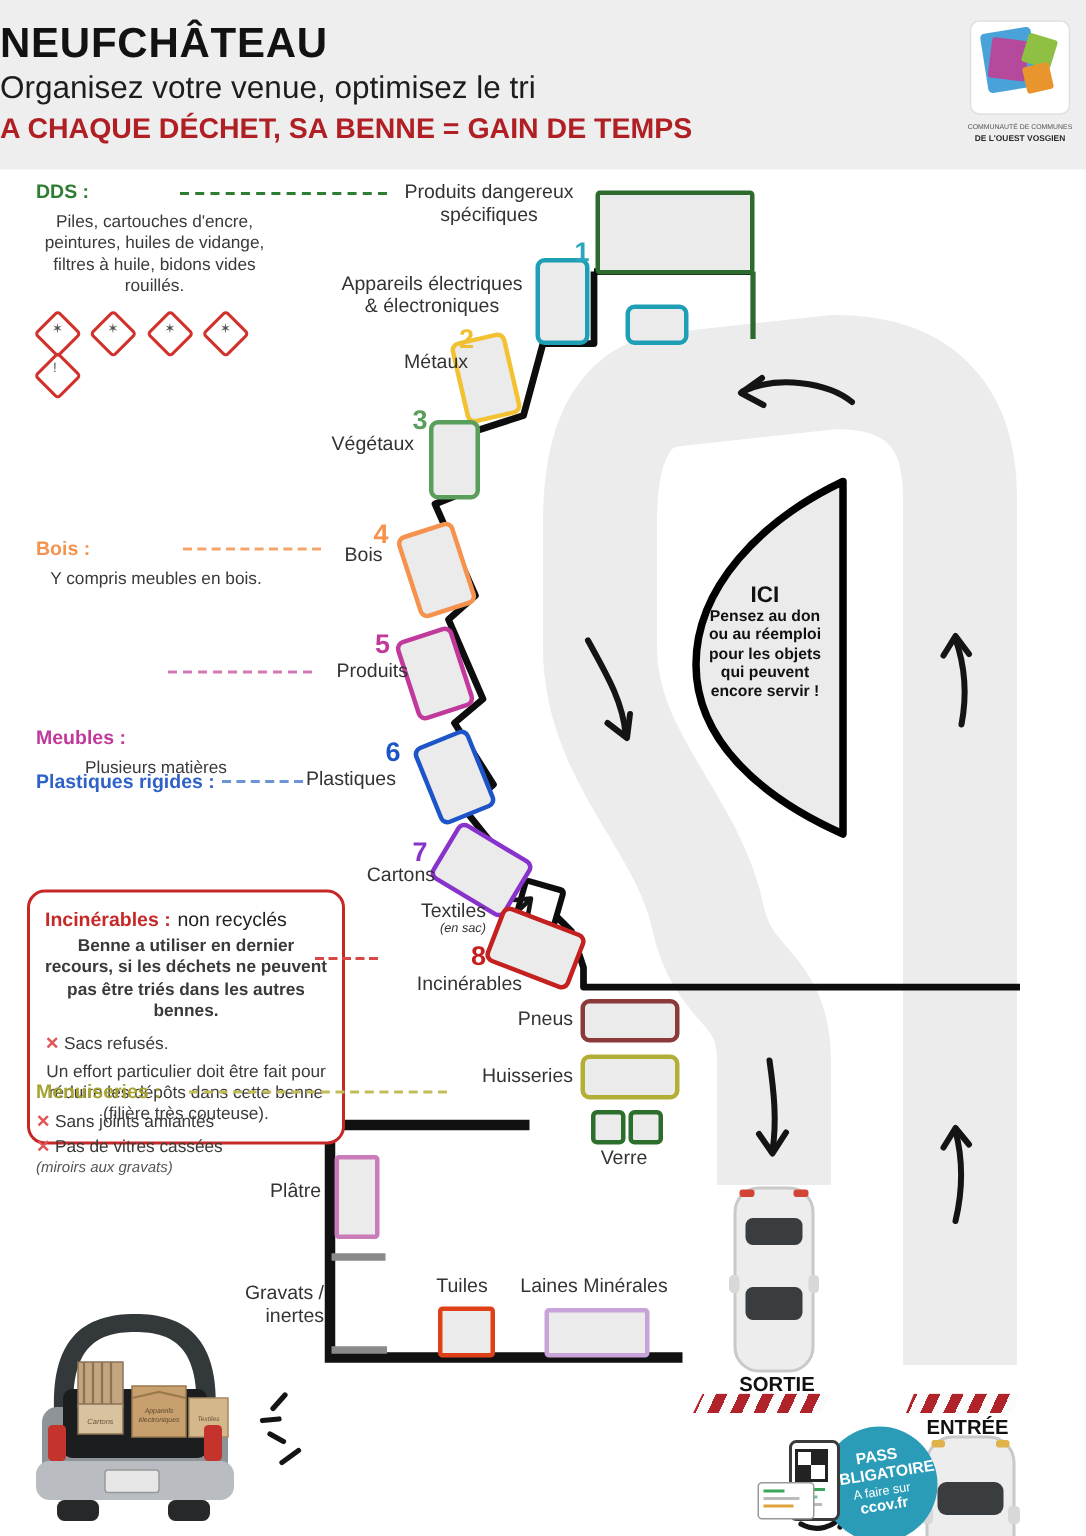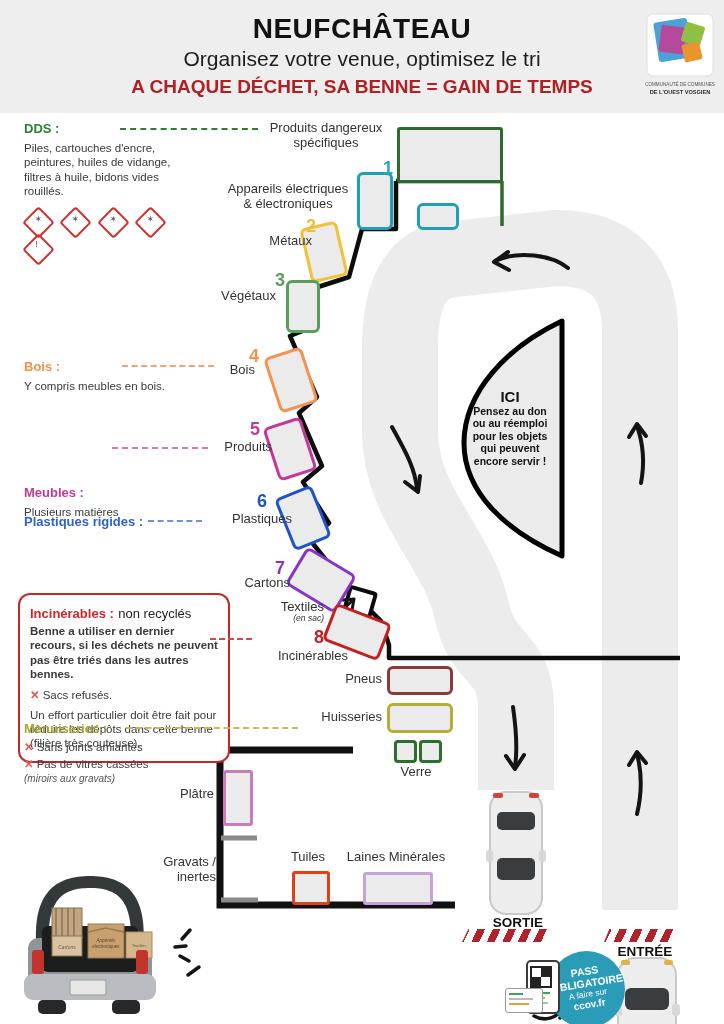--- a/index.html
+++ b/index.html
@@ -1,26 +1,26 @@
 <!DOCTYPE html>
 <html><head>
 <meta charset="utf-8">
 <style>
   html,body{margin:0;padding:0;}
   .page{position:relative;width:724px;height:1024px;background:#ffffff;overflow:hidden;
         font-family:"Liberation Sans",sans-serif;color:#333;}
   .abs{position:absolute;}
   
-  .header{position:absolute;left:0;top:0;width:724px;height:113px;background:#eeeeee;text-align:center;}
+  .header{position:absolute;left:0;top:0;width:724px;height:113px;background:#eeeeee;}
   .h-title{position:absolute;left:0;top:13px;width:724px;font-size:28px;font-weight:800;color:#121212;letter-spacing:.5px;}
   .h-sub{position:absolute;left:0;top:47px;width:724px;font-size:21px;color:#1d1d1d;}
   .h-tag{position:absolute;left:0;top:76px;width:724px;font-size:19px;font-weight:800;color:#b01f24;}
   
   .sec-title{font-size:13px;font-weight:800;}
-  .sec-body{font-size:11.5px;line-height:1.25;color:#3a3a3a;margin-top:4px;}
+  .sec-body{font-size:11.5px;line-height:1.25;color:#3a3a3a;margin-top:4px;text-align:center;}
   .dash{position:absolute;height:0;border-top:2px dashed;}
   .xrow{font-size:11.5px;color:#3a3a3a;margin-top:3px;}
   .xmark{color:#e05555;font-weight:700;margin-right:3px;}
   .incin-box{position:absolute;left:18px;top:593px;width:188px;border:2.5px solid #c62828;
              border-radius:12px;background:#fff;padding:9px 10px 10px 10px;}
   .haz{display:inline-block;width:19px;height:19px;border:2.5px solid #d2312b;border-radius:3px;
        transform:rotate(45deg);margin:0 7px 0 3px;position:relative;}
   .haz span{position:absolute;left:3px;top:2px;transform:rotate(-45deg);font-size:9px;color:#555;}
   
   .bin{position:absolute;background:#ebebeb;border-radius:6px;border:3px solid;}
@@ -204,21 +204,21 @@
   <div class="num" style="left:257px;top:491px;color:#1d55c8;">6</div>
   <div class="num" style="left:275px;top:558px;color:#8833cc;">7</div>
   <div class="num" style="left:314px;top:627px;color:#c42020;">8</div>
 
   <div class="mlabel" style="left:222px;top:182px;width:132px;text-align:center;">Appareils électriques &amp; électroniques</div>
   <div class="mlabel" style="left:262px;top:121px;width:128px;text-align:center;">Produits dangereux spécifiques</div>
   <div class="mlabel" style="left:240px;top:234px;width:72px;text-align:right;">Métaux</div>
   <div class="mlabel" style="left:212px;top:289px;width:64px;text-align:right;">Végétaux</div>
   <div class="mlabel" style="left:205px;top:363px;width:50px;text-align:right;">Bois</div>
   <div class="mlabel" style="left:214px;top:440px;width:58px;text-align:right;">Produits</div>
-  <div class="mlabel" style="left:204px;top:512px;width:66px;text-align:right;margin-left:22px;">Plastiques</div>
+  <div class="mlabel" style="left:204px;top:512px;width:66px;text-align:left;">Plastiques</div>
   <div class="mlabel" style="left:240px;top:576px;width:50px;text-align:right;">Cartons</div>
   <div class="mlabel" style="left:272px;top:600px;width:52px;text-align:right;">Textiles</div>
   <div class="mlabel" style="left:272px;top:614px;width:52px;text-align:right;font-size:8.5px;font-style:italic;">(en sac)</div>
   <div class="mlabel" style="left:268px;top:649px;width:80px;text-align:right;">Incinérables</div>
   <div class="mlabel" style="left:340px;top:672px;width:42px;text-align:right;">Pneus</div>
   <div class="mlabel" style="left:314px;top:710px;width:68px;text-align:right;">Huisseries</div>
   <div class="mlabel" style="left:393px;top:765px;width:46px;text-align:center;">Verre</div>
   <div class="mlabel" style="left:168px;top:787px;width:46px;text-align:right;">Plâtre</div>
   <div class="mlabel" style="left:150px;top:855px;width:66px;text-align:right;">Gravats / inertes</div>
   <div class="mlabel" style="left:285px;top:850px;width:46px;text-align:center;">Tuiles</div>

